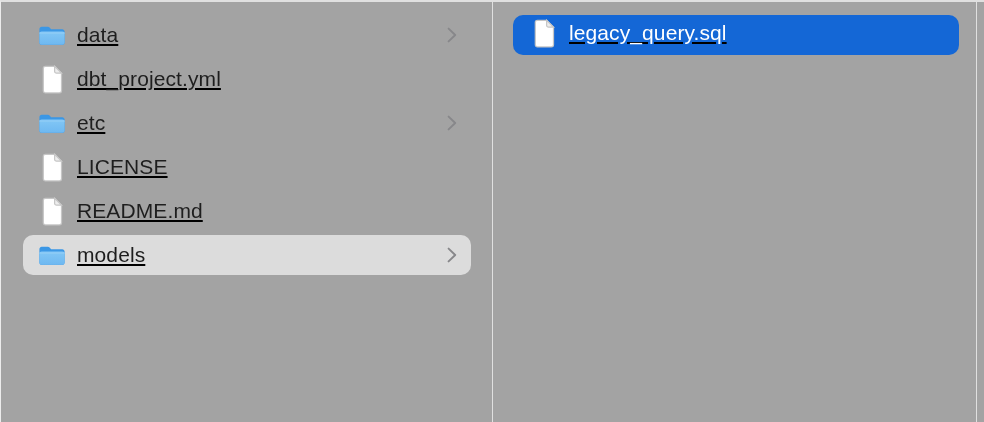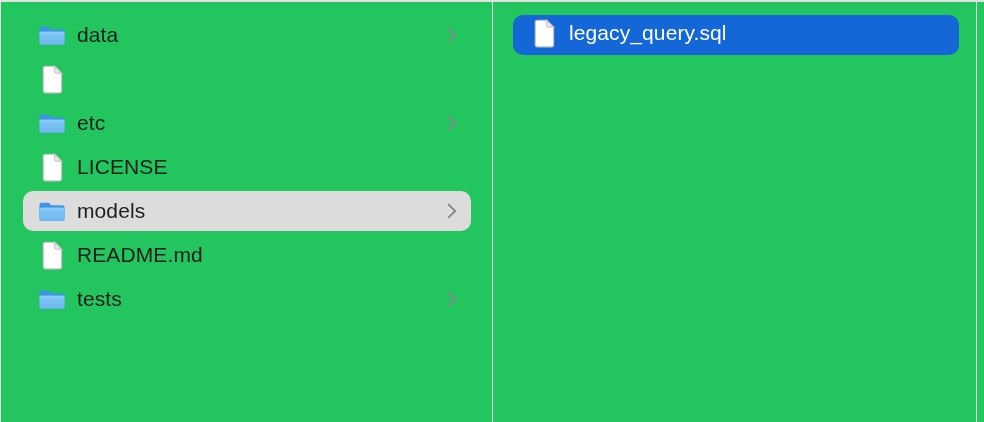--- a/index.html
+++ b/index.html
@@ -3,24 +3,25 @@
 <meta charset="utf-8">
 <style>
   * { margin: 0; padding: 0; box-sizing: border-box; }
   html, body { background: #ffffff; }
   body {
     font-family: "Liberation Sans", "DejaVu Sans", sans-serif;
     width: 984px; height: 422px; overflow: hidden;
   }
   .finder {
     width: 984px; height: 422px;
-    background: #22c55e;
+    background: #a3a3a3;
     border-top: 2px solid var(--divider, #e0e0e0);
     border-left: 1px solid #ececec;
     display: flex;
+    text-decoration: underline;
   }
   .col {
     height: 100%;
     padding-top: 11px;
     border-right: 1px solid var(--divider, #e0e0e0);
     overflow: hidden;
   }
   .col-left  { width: 492px; }
   .col-right { width: 484px; }
   .col-filler { flex: 1; height: 100%; }
@@ -102,20 +103,21 @@
       </div>
     </div>
 
     <div class="row">
       <div class="pill">
         <span class="icon-box">
             <svg width="23" height="29" viewBox="0 0 24 30">
               <use href="#file-def"></use>
             </svg>
           </span>
+        <span class="label">dbt_project.yml</span>
       </div>
     </div>
 
     <div class="row">
       <div class="pill">
         <span class="icon-box">
             <svg width="28" height="23" viewBox="0 0 30 24">
               <use href="#folder-def"></use>
             </svg>
           </span>
@@ -134,62 +136,47 @@
             <svg width="23" height="29" viewBox="0 0 24 30">
               <use href="#file-def"></use>
             </svg>
           </span>
         <span class="label">LICENSE</span>
       </div>
     </div>
 
 
     <div class="row">
+      <div class="pill">
+        <span class="icon-box">
+            <svg width="23" height="29" viewBox="0 0 24 30">
+              <use href="#file-def"></use>
+            </svg>
+          </span>
+        <span class="label">README.md</span>
+      </div>
+    </div>
+
+    <div class="row">
       <div class="pill sel-inactive">
         <span class="icon-box">
             <svg width="28" height="23" viewBox="0 0 30 24">
               <use href="#folder-def"></use>
             </svg>
           </span>
         <span class="label">models</span>
         <span class="chev">
             <svg width="10" height="16" viewBox="0 0 10 16">
               <use href="#chev-def"></use>
             </svg>
           </span>
       </div>
     </div>
 
-    <div class="row">
-      <div class="pill">
-        <span class="icon-box">
-            <svg width="23" height="29" viewBox="0 0 24 30">
-              <use href="#file-def"></use>
-            </svg>
-          </span>
-        <span class="label">README.md</span>
-      </div>
-    </div>
 
-
-    <div class="row">
-      <div class="pill">
-        <span class="icon-box">
-            <svg width="28" height="23" viewBox="0 0 30 24">
-              <use href="#folder-def"></use>
-            </svg>
-          </span>
-        <span class="label">tests</span>
-        <span class="chev">
-            <svg width="10" height="16" viewBox="0 0 10 16">
-              <use href="#chev-def"></use>
-            </svg>
-          </span>
-      </div>
-    </div>
 
   </div>
 
   <div class="col col-right">
 
     <div class="row">
       <div class="pill sel-active">
         <span class="icon-box">
             <svg width="23" height="29" viewBox="0 0 24 30">
               <use href="#file-def"></use>

